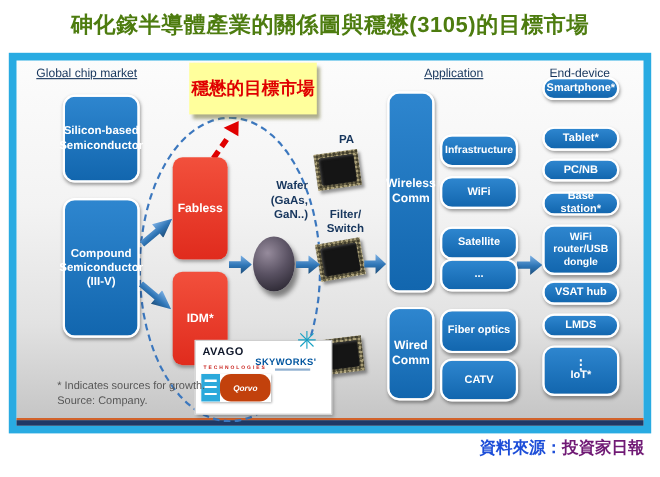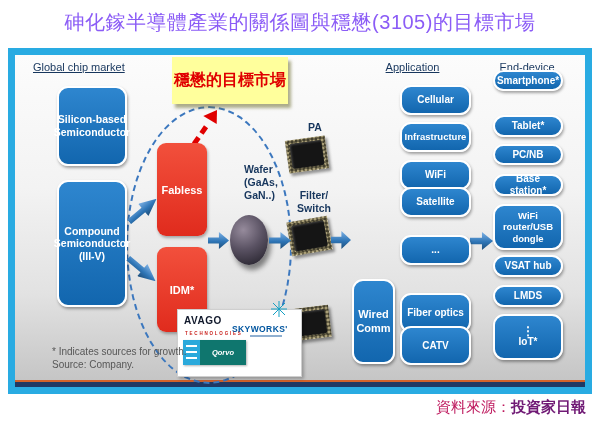--- a/index.html
+++ b/index.html
@@ -1,20 +1,20 @@
 <!DOCTYPE html>
 <html><head>
 <meta charset="utf-8">
 <style>
   html,body{margin:0;padding:0;background:#fff;}
   .canvas{position:relative;width:600px;height:434px;background:#fff;
     font-family:"Liberation Sans",sans-serif;overflow:hidden;}
   .abs{position:absolute;}
-  .title{left:0;top:9px;width:600px;text-align:center;font-size:20px;font-weight:normal;
-    color:#8b5cf6;letter-spacing:0.5px;}
+  .title{left:0;top:9px;width:600px;text-align:center;font-size:20px;font-weight:bold;
+    color:#4d7c0f;letter-spacing:0.5px;}
   .frame{left:8px;top:48px;width:584px;height:346px;box-sizing:border-box;
     border:7px solid #29ABE2;
     background:linear-gradient(180deg,#fcfcfc 0%,#f3f3f3 40%,#e2e2e2 72%,#c3c3c3 100%);}
   .line-orange{left:15px;top:380px;width:570px;height:2px;background:#D2622A;}
   .line-navy{left:15px;top:382px;width:570px;height:5px;background:#1F3864;}
 
   .col-header{font-weight:normal;font-size:11px;color:#17365D;text-decoration:underline;}
   .hdr-global{left:33px;top:61px;width:120px;text-align:left;}
   .hdr-app{left:355px;top:61px;width:115px;text-align:center;}
   .hdr-end{left:488px;top:61px;width:78px;text-align:center;}
@@ -35,21 +35,21 @@
   .b-wired{left:352px;top:279px;width:43px;height:85px;font-size:11px;}
   .app-sub{left:400px;width:71px;height:30px;font-size:10px;}
   .end-sub{left:493px;width:70px;font-size:10px;}
 
   .note{left:172px;top:57px;width:116px;height:47px;background:#FFFF9C;
     box-shadow:3px 4px 3px rgba(110,110,50,.55);display:flex;align-items:center;
     justify-content:center;color:#E00000;font-weight:bold;font-size:16px;}
   .ellipse{left:126px;top:106px;width:162px;height:274px;border:2px dashed #3B77BE;
     border-radius:50%;}
   .navy-label{color:#17365D;font-weight:bold;font-size:10.5px;text-align:center;line-height:1.25;}
-  .wafer-label{left:244px;top:163px;width:64px;text-align:left;}
+  .wafer-label{left:216px;top:163px;width:64px;text-align:right;}
   .wafer{left:230px;top:215px;width:38px;height:50px;border-radius:50%;
     background:radial-gradient(circle at 35% 30%,#968b9c,#5a5263 45%,#2e2a35 85%);
     box-shadow:3px 5px 5px rgba(0,0,0,.45);}
   .lbl-pa{left:297px;top:121px;width:36px;}
   .lbl-filter{left:290px;top:189px;width:48px;}
   .lbl-fiber{left:288px;top:280px;width:52px;}
 
   .chip{background:
       repeating-linear-gradient(90deg,#cfc8ad 0 2px,#84806c 2px 4px),
       repeating-linear-gradient(0deg,#cfc8ad 0 2px,#84806c 2px 4px);
@@ -72,27 +72,27 @@
   .logos{left:177px;top:309px;width:123px;height:66px;background:#fff;
     border:1px solid #CFCFCF;box-shadow:2px 2px 3px rgba(0,0,0,.25);}
   .avago{left:6px;top:5px;color:#0f172a;font-weight:bold;font-size:10px;letter-spacing:.5px;}
   .avago-sub{left:7px;top:21px;color:#C9201B;font-weight:bold;font-size:4.5px;letter-spacing:1.8px;}
   .skyworks{left:54px;top:14px;color:#00559F;font-weight:bold;font-size:8.5px;letter-spacing:.4px;}
   .skyworks-sub{left:72px;top:25px;width:32px;height:2px;background:#8FAFD0;}
   .qorvo{left:5px;top:30px;width:63px;height:25px;display:flex;box-shadow:1px 1px 2px rgba(0,0,0,.3);}
   .qorvo-left{width:17px;background:#2BA9DB;position:relative;}
   .qorvo-left::after{content:"";position:absolute;left:3px;top:5px;width:11px;height:15px;
     background:repeating-linear-gradient(180deg,#fff 0 2px,rgba(255,255,255,0) 2px 6px);}
-  .qorvo-right{flex:1;background:#0f766e;color:#fff;font-size:7.5px;font-weight:bold;
-    font-style:italic;display:flex;align-items:center;justify-content:center;}
+  .qorvo-right{flex:1;background:#c2410c;color:#fff;font-size:7.5px;font-weight:bold;
+    font-style:italic;display:flex;align-items:center;justify-content:center;border-radius:10px;}
 
   .footnote{left:52px;color:#575757;font-size:10px;}
   .fn1{top:346px;} .fn2{top:359px;}
   .caption{left:300px;top:398px;width:286px;text-align:right;font-size:15px;}
-  .cap-red{color:#be185d;font-weight:normal;}
+  .cap-red{color:#1d4ed8;font-weight:bold;}
   .cap-src{color:#701a75;font-weight:bold;}
   .dots-v{line-height:0.9;font-size:12px;letter-spacing:0;}
 </style>
 </head>
 <body>
 
 <div class="canvas">
 
   <div class="abs title">砷化鎵半導體產業的關係圖與穩懋(3105)的目標市場</div>
 
@@ -143,27 +143,27 @@
           <line x1="15" y1="3" x2="3" y2="15"></line>
       </g>
     </svg>
     <div class="abs qorvo">
       <div class="qorvo-left"></div>
       <div class="qorvo-right">Qorvo</div>
     </div>
   </div>
 
   <div class="abs col-header hdr-app">Application</div>
-  <div class="abs bluebox app-sub" style="top:85px;">Cellular</div>
+  <div class="abs bluebox b-wireless">Wireless Comm</div>
   <div class="abs bluebox app-sub" style="top:122px;font-size:9.5px;">Infrastructure</div>
   <div class="abs bluebox app-sub" style="top:160px;">WiFi</div>
-  <div class="abs bluebox app-sub" style="top:187px;">Satellite</div>
+  <div class="abs bluebox app-sub" style="top:206px;">Satellite</div>
   <div class="abs bluebox app-sub" style="top:235px;">...</div>
   <div class="abs bluebox b-wired">Wired Comm</div>
-  <div class="abs bluebox app-sub" style="top:293px;height:40px;">Fiber optics</div>
+  <div class="abs bluebox app-sub" style="top:281px;height:40px;">Fiber optics</div>
   <div class="abs bluebox app-sub" style="top:326px;height:39px;">CATV</div>
 
   <div class="abs col-header hdr-end">End-device</div>
   <div class="abs bluebox end-sub" style="top:70px;height:21px;">Smartphone*</div>
   <div class="abs bluebox end-sub" style="top:144px;height:21px;">PC/NB</div>
   <div class="abs bluebox end-sub" style="top:115px;height:22px;">Tablet*</div>
   <div class="abs bluebox end-sub" style="top:174px;height:22px;">Base station*</div>
   <div class="abs bluebox end-sub" style="top:204px;height:46px;font-size:9.5px;">WiFi router/USB dongle</div>
   <div class="abs bluebox end-sub" style="top:255px;height:22px;">VSAT hub</div>
   <div class="abs bluebox end-sub" style="top:285px;height:22px;">LMDS</div>

